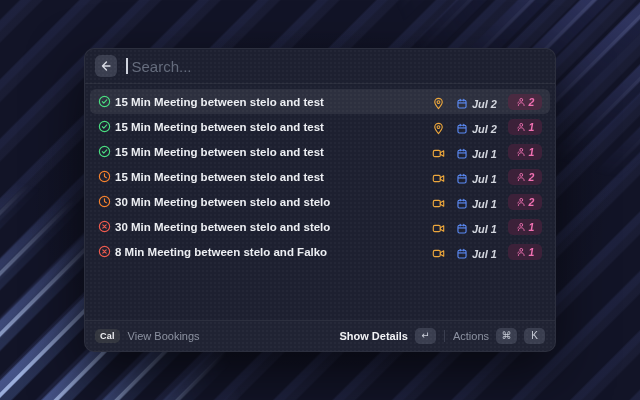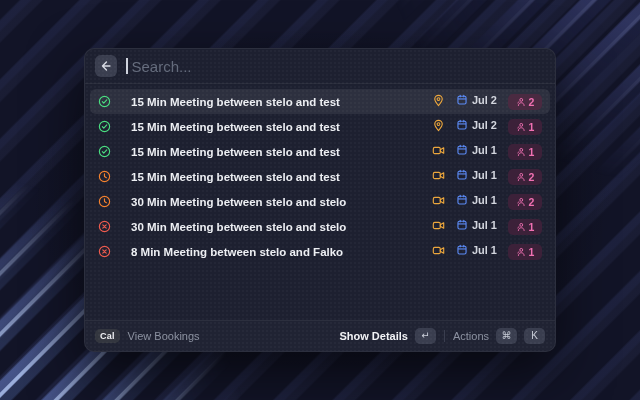--- a/index.html
+++ b/index.html
@@ -39,30 +39,30 @@
     border-bottom:1px solid rgba(255,255,255,0.06);}
   .back-btn{width:22px;height:22px;flex:0 0 auto;border:none;border-radius:6px;background:#3a3e4f;
     color:#d7dae3;display:flex;align-items:center;justify-content:center;padding:0;cursor:pointer;}
   .caret{width:1.5px;height:16px;background:#ced2dc;flex:0 0 auto;}
   .search-input{flex:1;background:transparent;border:none;outline:none;color:#e5e7eb;
     font-size:15px;font-family:inherit;padding:0;margin-left:-5px;}
   .search-input::placeholder{color:#646b7c;}
 
   
   .list{flex:1 1 auto;padding:5px 5px 0 5px;overflow:hidden;position:relative;}
-  .row{height:25px;display:flex;align-items:center;gap:20px;padding:0 8px;border-radius:6px;cursor:pointer;}
+  .row{height:25px;display:flex;align-items:center;gap:4px;padding:0 8px;border-radius:6px;cursor:pointer;}
   .row.selected{background:rgba(255,255,255,0.075);}
   .row-title{flex:1;font-size:11.5px;font-weight:600;color:#edeff3;white-space:nowrap;
     overflow:hidden;text-overflow:ellipsis;}
   .icon{display:block;}
   .ic-check-circle{color:#4ade80;}
   .ic-clock{color:#f5822e;}
   .ic-x-circle{color:#ef5b4e;}
   .ic-map-pin,.ic-video{color:#eda73c;}
-  .meta{display:flex;align-items:flex-start;gap:11px;flex:0 0 auto;}
+  .meta{display:flex;align-items:flex-end;gap:11px;flex:0 0 auto;font-style:italic;}
   .date-chip{display:flex;align-items:center;gap:4px;color:#d3d6de;font-size:11px;font-weight:600;}
   .date-chip .icon{color:#5c8cf8;}
   .badge{display:flex;align-items:center;gap:3px;background:#3c2139;border-radius:5px;
     padding:2px 6px;color:#f170b2;font-size:10.5px;font-weight:700;min-width:22px;justify-content:center;}
   .row.selected .badge{background:#4a2a41;}
 
   
   .footer{flex:0 0 auto;height:30px;display:flex;align-items:center;justify-content:space-between;
     padding:0 10px;border-top:1px solid rgba(255,255,255,0.06);background:rgba(255,255,255,0.015);
     border-radius:0 0 10px 10px;}

